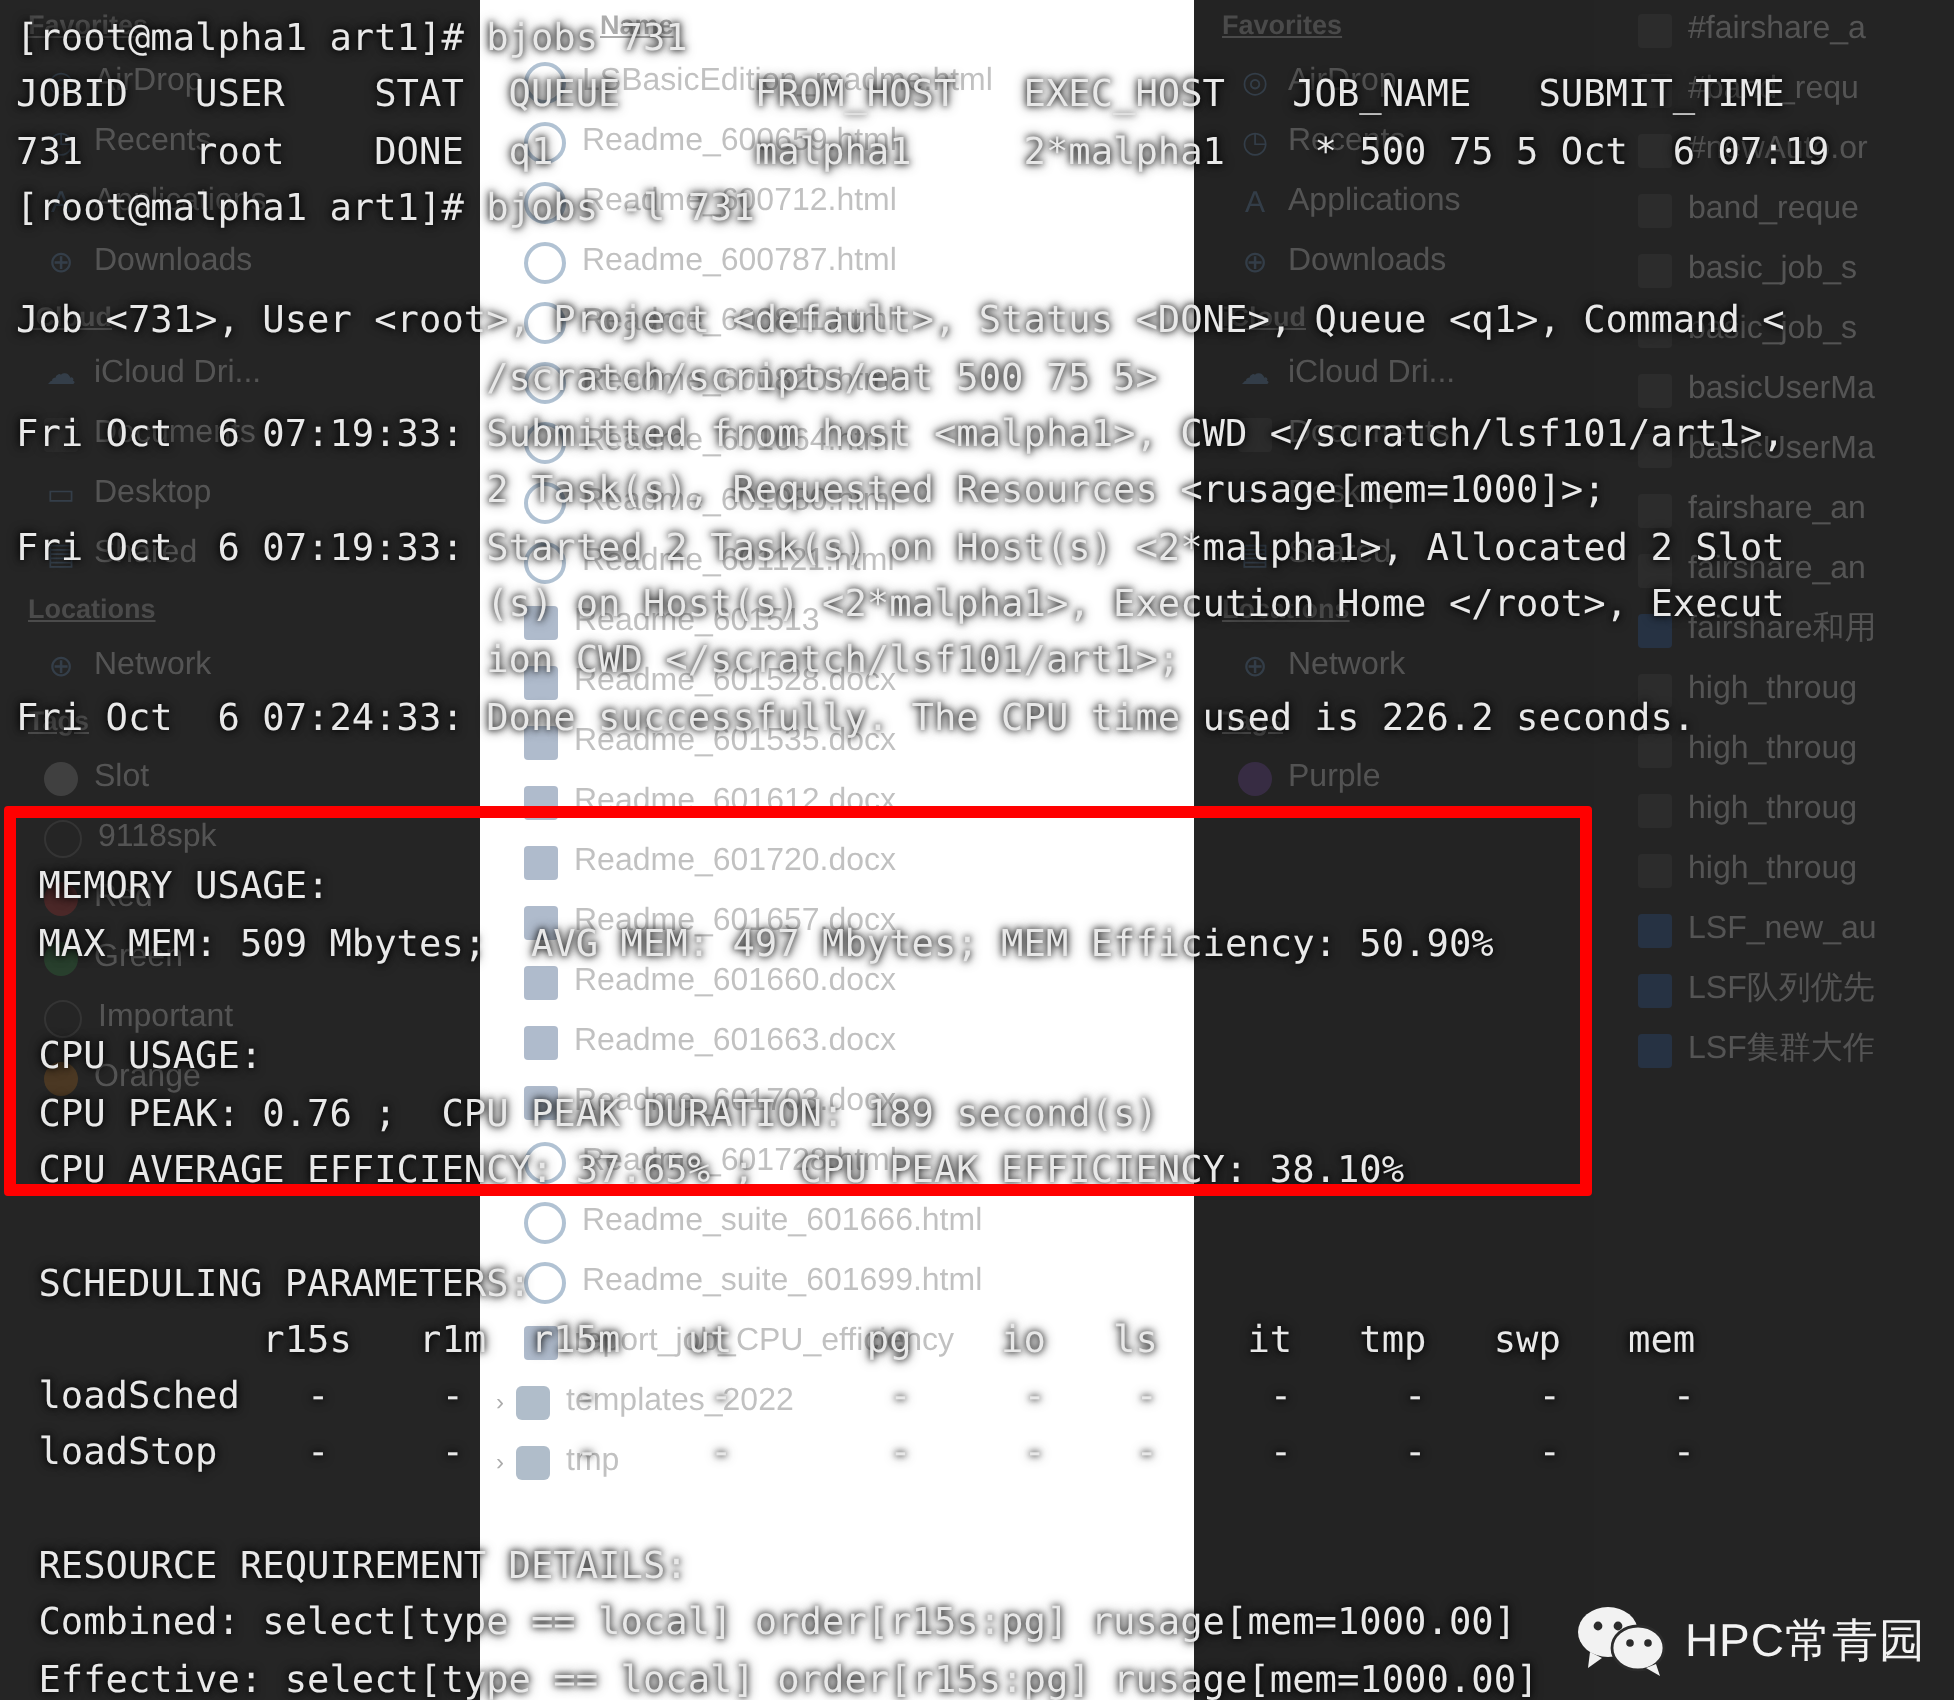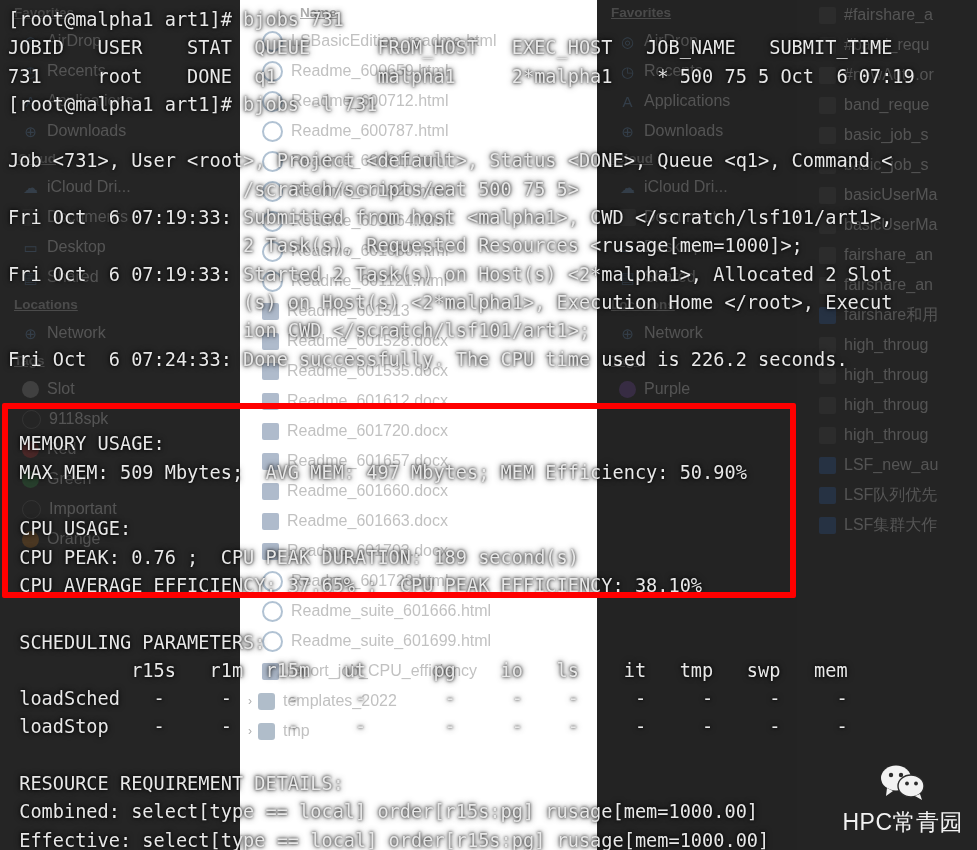--- a/index.html
+++ b/index.html
@@ -111,21 +111,20 @@
   }
 
   
   #watermark {
     position: absolute;
     right: 14px;
     bottom: 12px;
     display: flex;
     align-items: center;
     gap: 7px;
-    flex-direction: column;
   }
   #watermark .wc-logo {
     position: relative;
     width: 48px; height: 36px;
   }
   #watermark .wc-text {
     color: #f2f2f2;
     font-family: "Liberation Sans", sans-serif;
     font-size: 23px;
     letter-spacing: .5px;

